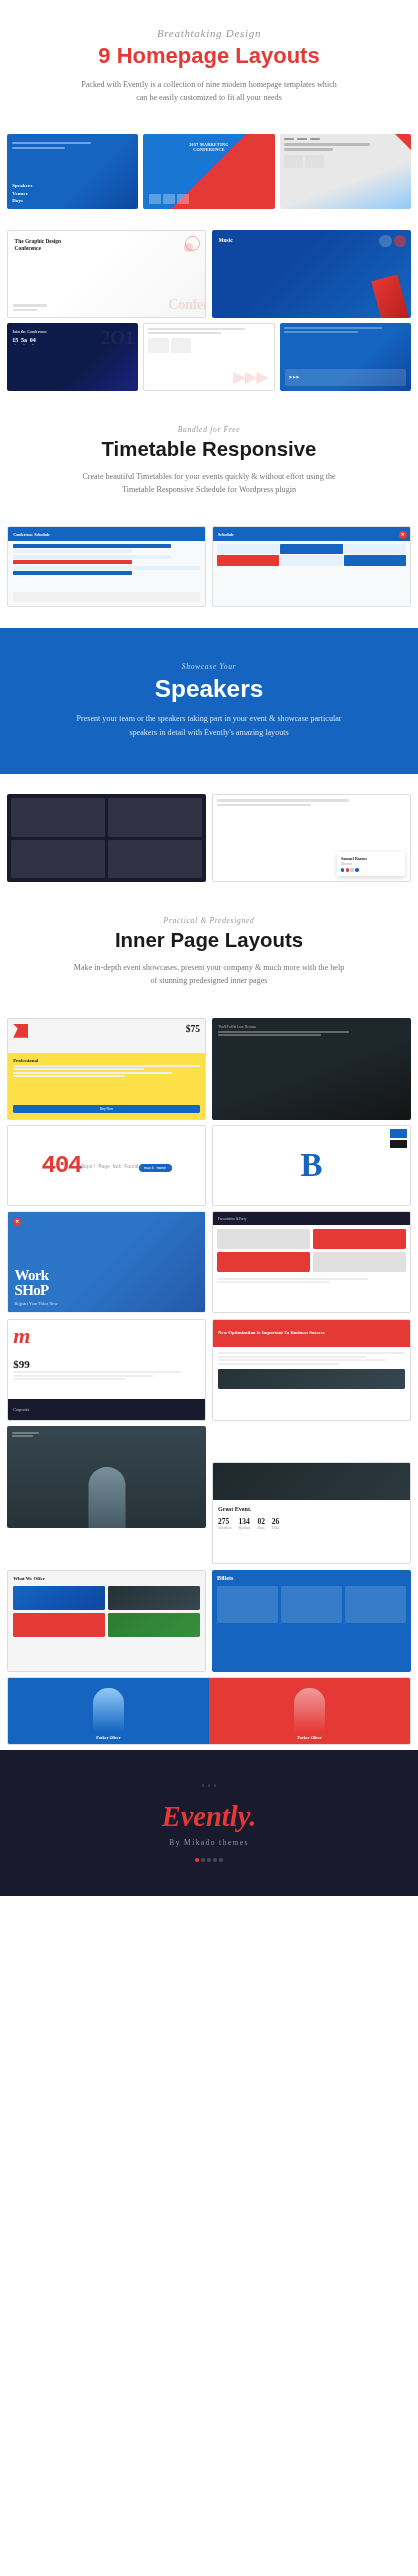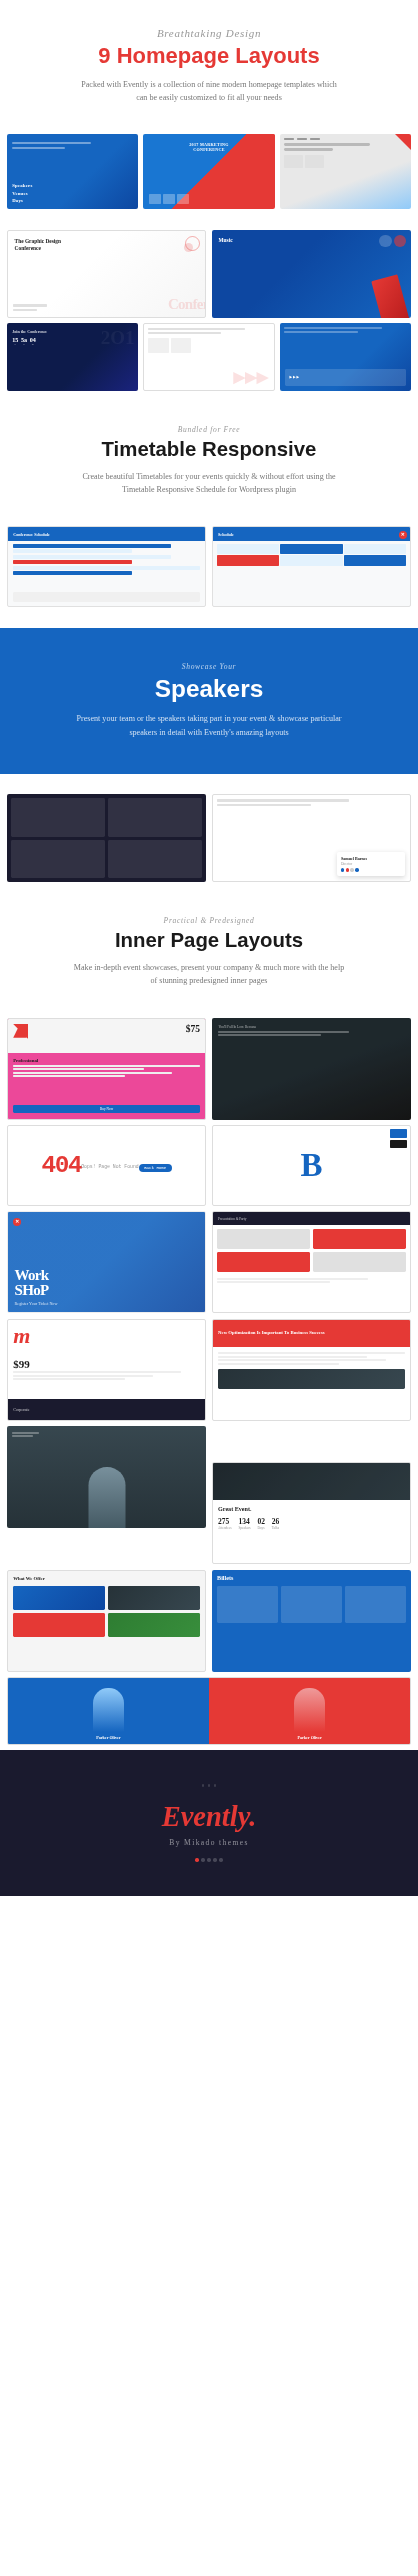--- a/index.html
+++ b/index.html
@@ -361,21 +361,21 @@
     .inner-card {
       border-radius: 2px;
       overflow: hidden;
       position: relative;
     }
     .inner-card.tall { height: 102px; }
     .inner-card.med { height: 81px; }
 
     
     .ic-professional {
-      background: #ec4899;
+      background: #fde047;
       border: 0.7px solid #ddd;
     }
     .ic-professional .pro-header {
       height: 34px;
       background: #f5f5f5;
       position: relative;
     }
     .ic-professional .pro-header::before {
       content: '';
       position: absolute;

